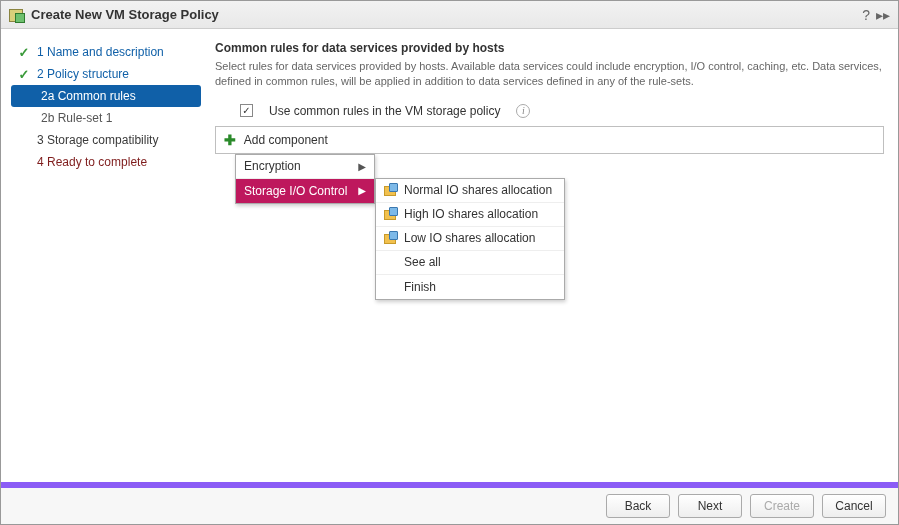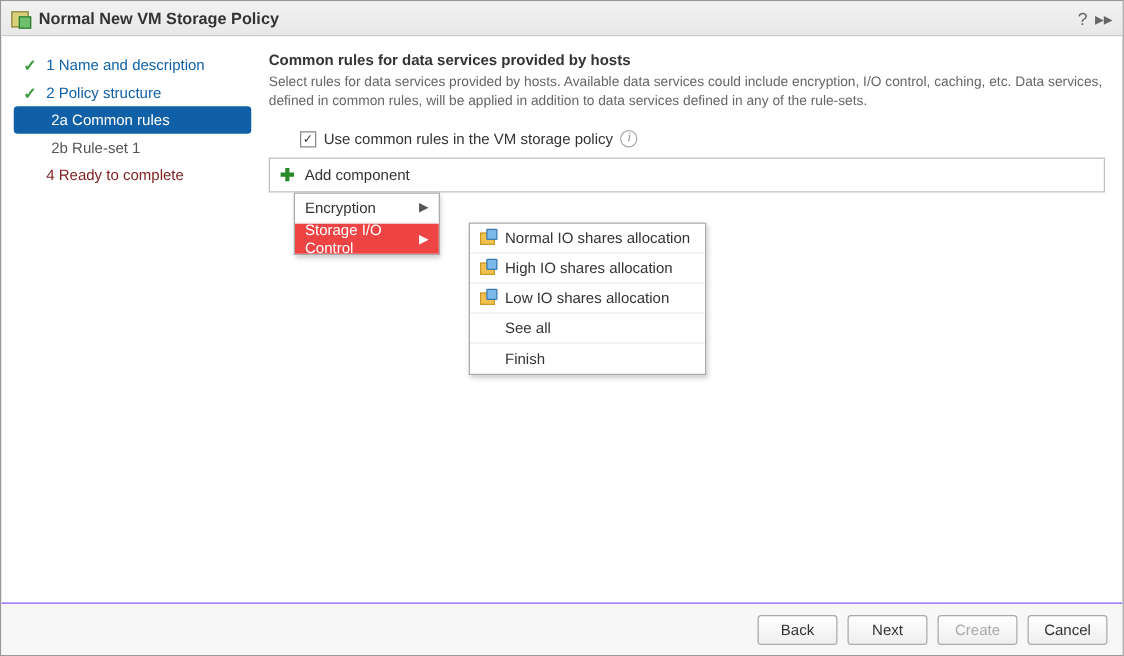--- a/index.html
+++ b/index.html
@@ -66,21 +66,21 @@
     flex: 1;
     padding: 12px 14px;
   }
   .main h1 {
     font-size: 12px; font-weight: bold; margin: 0 0 4px 0;
   }
   .main .desc {
     font-size: 11px; color: #666; line-height: 1.4; margin-bottom: 14px;
   }
   .checkbox-row {
-    display: flex; align-items: flex-end; gap: 6px; margin-bottom: 8px; padding-left: 25px;
+    display: flex; align-items: flex-start; gap: 16px; margin-bottom: 8px; padding-left: 25px;
   }
   .checkbox {
     width: 13px; height: 13px; border: 1px solid #888; display:inline-flex;
     align-items:center; justify-content:center; background:#fff; cursor:pointer;
   }
   .checkbox.checked::before { content:"✓"; font-size:10px; color:#333; }
   .info-icon {
     width:14px; height:14px; border-radius:50%; border:1px solid #aaa; color:#888;
     display:inline-flex; align-items:center; justify-content:center; font-size:10px; font-style:italic; font-family:serif;
   }
@@ -89,57 +89,57 @@
     height: 28px;
     display:flex; align-items:center; gap:8px;
     padding: 0 8px;
   }
   .plus-icon { color:#2a8a2a; font-weight:bold; font-size:14px; }
   .dropdown-panel {
     position: relative;
     margin-top: 0px;
   }
   .dropdown-l1 {
-    width: 117px;
+    width: 140px;
     border:1px solid #aaa;
     background:#fff;
     box-shadow: 1px 2px 4px rgba(0,0,0,0.2);
     position:absolute;
     left: 20px; top: 0px;
   }
   .dropdown-l2 {
     width: 190px;
     border:1px solid #aaa;
     background:#fff;
     box-shadow: 1px 2px 4px rgba(0,0,0,0.2);
     position:absolute;
     left: 160px; top: 24px;
   }
   .dd-item {
     height: 24px; display:flex; align-items:center; padding:0 8px; gap:6px;
     font-size:12px; color:#333; cursor:pointer; border-bottom:1px solid #eee;
   }
   .dd-item:last-child { border-bottom:none; }
   .dd-item .arrow { margin-left:auto; font-size:10px; color:#555;}
-  .dd-item.selected { background:#ef4444; color:#fff; }
+  .dd-item.selected { background:#be185d; color:#fff; }
   .dd-item.selected .arrow { color:#fff; }
   .container-icon {
     width:14px; height:14px; display:inline-block; position: relative;
   }
   .container-icon::before {
     content:""; position:absolute; left:0; top:3px; width:10px; height:8px;
     background:#f2c14e; border:1px solid #c89a2a;
   }
   .container-icon::after {
     content:""; position:absolute; left:5px; top:0px; width:7px; height:7px;
     background:#7db9e8; border:1px solid #3a78b0; border-radius:1px;
   }
   .footer {
     position:absolute; bottom:0; left:0; right:0;
-    height:42px; border-top:1px solid #8b5cf6;
+    height:42px; border-top:6px solid #8b5cf6;
     background:#f7f7f7;
     display:flex; align-items:center; justify-content:flex-end; gap:8px; padding:0 12px;
   }
   .btn {
     min-width:64px; height:24px; border:1px solid #aaa; border-radius:3px;
     background:linear-gradient(#fff,#eee); cursor:pointer; font-size:12px; color:#333;
     display:inline-flex; align-items:center; justify-content:center; padding:0 12px;
   }
   .btn.disabled { color:#aaa; cursor:default; }
   .vm-icon {
@@ -152,21 +152,21 @@
   .vm-icon::after {
     content:""; position:absolute; left:6px; top:6px; width:8px; height:8px;
     border:1px solid #2f7a2f; background:#6ec06e;
   }
 </style>
 </head>
 <body>
 
 <div class="titlebar">
   <span class="vm-icon"></span>
-  <span class="title">Normal New VM Storage Policy</span>
+  <span class="title">Create New VM Storage Policy</span>
   <span class="spacer"></span>
   <span class="help-icon">?</span>
   <span class="advance-icon">▸▸</span>
 </div>
 
 <div class="content">
 
   <div class="sidebar">
     <div class="step done">
       <span class="chk done"></span>
@@ -174,20 +174,24 @@
     </div>
     <div class="step done">
       <span class="chk done"></span>
       <span>2  Policy structure</span>
     </div>
     <div class="substep current">
       <span>2a  Common rules</span>
     </div>
     <div class="substep">
       <span>2b  Rule-set 1</span>
+    </div>
+    <div class="step">
+      <span class="chk"></span>
+      <span>3  Storage compatibility</span>
     </div>
     <div class="step future">
       <span class="chk"></span>
       <span>4  Ready to complete</span>
     </div>
   </div>
 
   <div class="main">
     <h1>Common rules for data services provided by hosts</h1>
     <div class="desc">Select rules for data services provided by hosts. Available data services could include encryption, I/O control, caching, etc. Data services, defined in common rules, will be applied in addition to data services defined in any of the rule-sets.</div>

